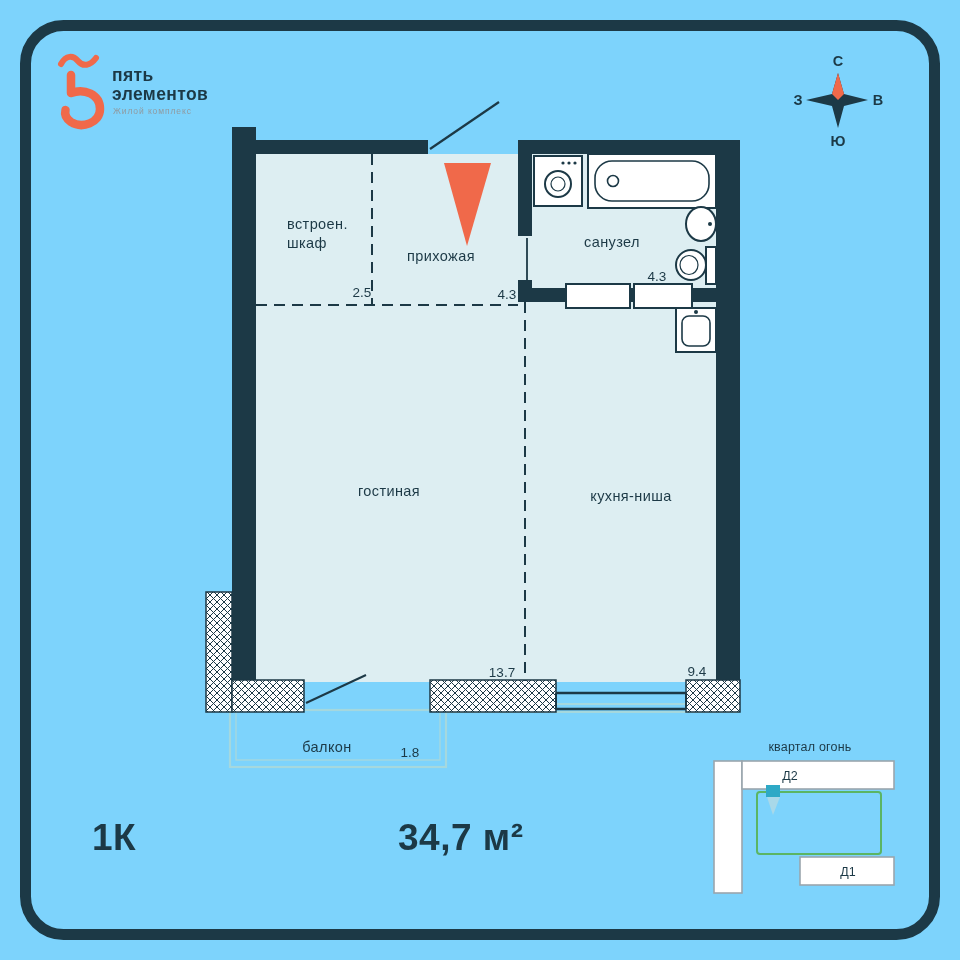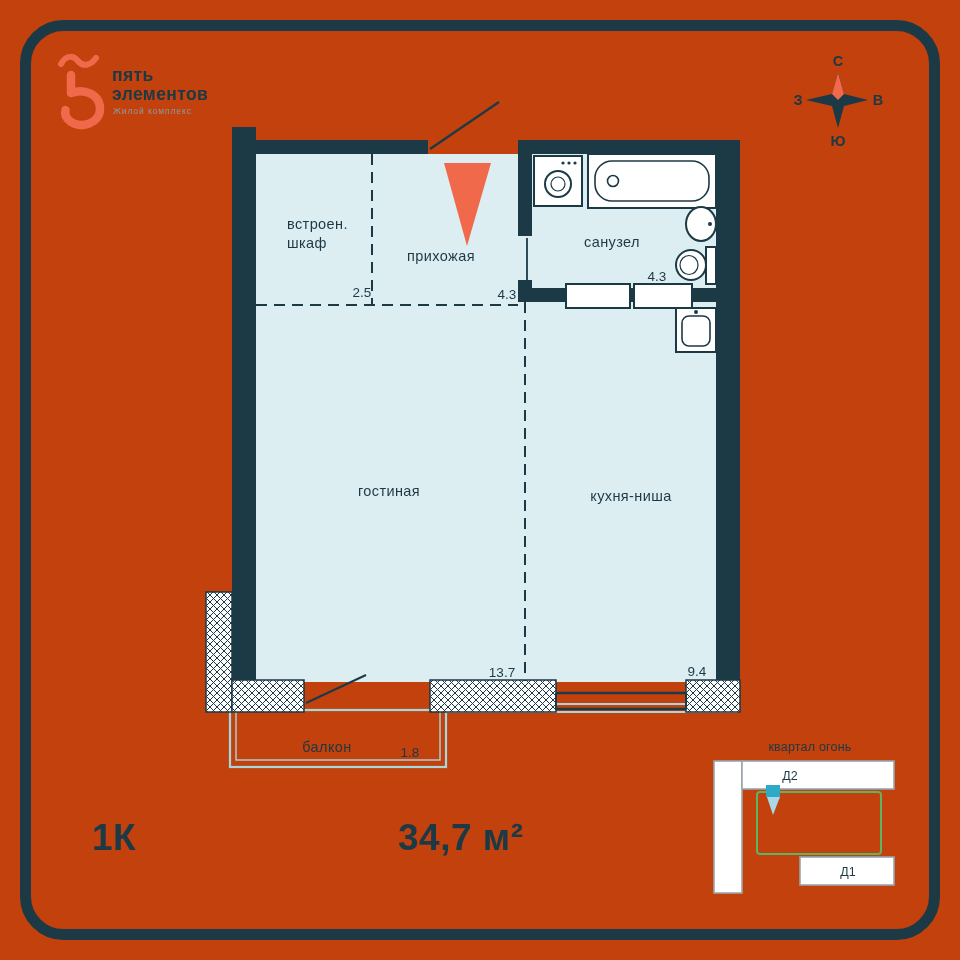--- a/index.html
+++ b/index.html
@@ -1,16 +1,16 @@
 <!DOCTYPE html>
 <html><head>
 <meta charset="utf-8">
 <style>
   html,body{margin:0;padding:0;background:#ffffff;}
-  .canvas{position:relative;width:960px;height:960px;background:#c2410c;overflow:hidden;}
+  .canvas{position:relative;width:960px;height:960px;background:#7dd3fc;overflow:hidden;}
   .canvas > svg{position:absolute;left:0;top:0;}
   svg text{font-family:"Liberation Sans","DejaVu Sans",sans-serif;fill:#1c3946;}
   .room-label{font-size:14.5px;letter-spacing:.4px;}
   .area-num{font-size:13.5px;}
   .logo-title{font-size:17.5px;font-weight:700;letter-spacing:.4px;}
   .logo-sub{font-size:8.5px;fill:#909aa0;letter-spacing:.9px;font-weight:400;}
   .compass-letter{font-size:14.5px;font-weight:600;}
   .summary-text{font-size:37px;font-weight:700;letter-spacing:.5px;}
   .map-label{font-size:12.5px;font-weight:500;}
   .map-title{font-size:12.5px;font-weight:500;letter-spacing:.2px;}

